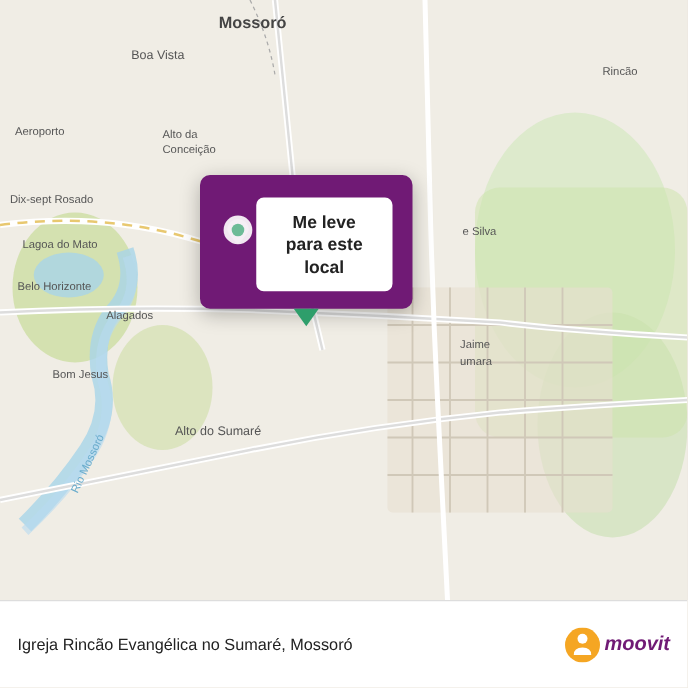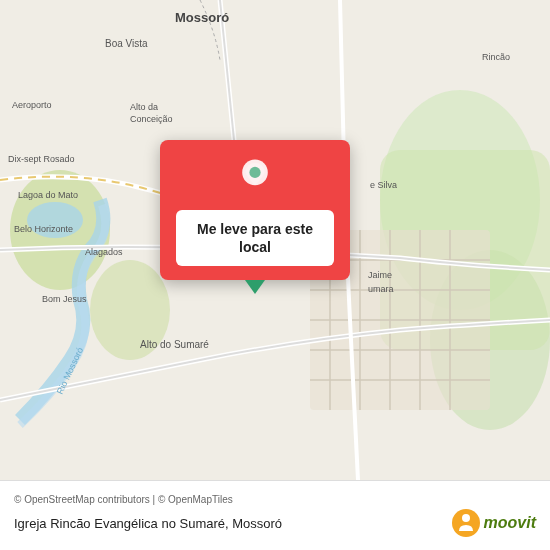--- a/index.html
+++ b/index.html
@@ -24,25 +24,24 @@
       position: absolute;
       top: 0; left: 0;
       width: 100%; height: 100%;
     }
 
     
     #popup-card {
       position: absolute;
       top: 140px;
       left: 160px;
-      width: 190px;
-      background: #ef4444;
+      width: 170px;
+      background: #701a75;
       border-radius: 8px;
       display: flex;
-      flex-direction: column;
       align-items: center;
       padding: 18px 16px 14px;
       box-shadow: 0 4px 16px rgba(0,0,0,0.28);
       z-index: 10;
     }
 
     #popup-pin {
       width: 40px;
       height: 40px;
       margin-bottom: 12px;
@@ -111,21 +110,21 @@
     }
 
     #moovit-icon {
       width: 28px;
       height: 28px;
     }
 
     #moovit-text {
       font-size: 16px;
       font-weight: 700;
-      color: #4d7c0f;
+      color: #701a75;
       font-style: italic;
     }
   </style>
 </head>
 <body>
 
 <div id="map-container">
 
   <svg id="map-svg" viewBox="0 0 550 480" xmlns="http://www.w3.org/2000/svg">
 
@@ -207,21 +206,20 @@
     <svg id="popup-pin" viewBox="0 0 40 50" xmlns="http://www.w3.org/2000/svg">
       <circle cx="20" cy="18" r="16" fill="white" opacity="0.9"></circle>
       <circle cx="20" cy="18" r="7" fill="#2e9e6b"></circle>
       <path d="M 20 34 Q 10 24 8 18 A 12 12 0 0 1 32 18 Q 30 24 20 34 Z" fill="white" opacity="0.3"></path>
     </svg>
     <button id="popup-button">Me leve para este local</button>
   </div>
 </div>
 
 <div id="bottom-bar">
-  <div id="attribution">© OpenStreetMap contributors | © OpenMapTiles</div>
   <div id="bottom-row">
     <span id="place-name">Igreja Rincão Evangélica no Sumaré, Mossoró</span>
     <div id="moovit-logo">
 
       <svg id="moovit-icon" viewBox="0 0 28 28" xmlns="http://www.w3.org/2000/svg">
         <circle cx="14" cy="14" r="14" fill="#f5a623"></circle>
         <circle cx="14" cy="9" r="4" fill="white"></circle>
         <path d="M 7 22 Q 7 16 14 16 Q 21 16 21 22" fill="white"></path>
       </svg>
       <span id="moovit-text">moovit</span>

